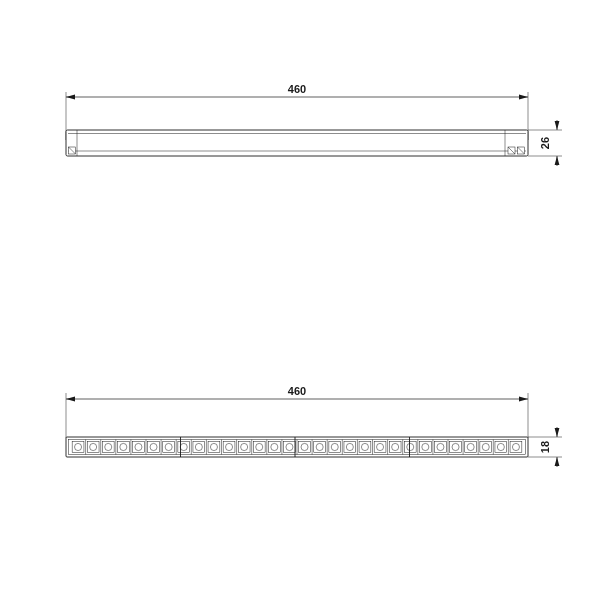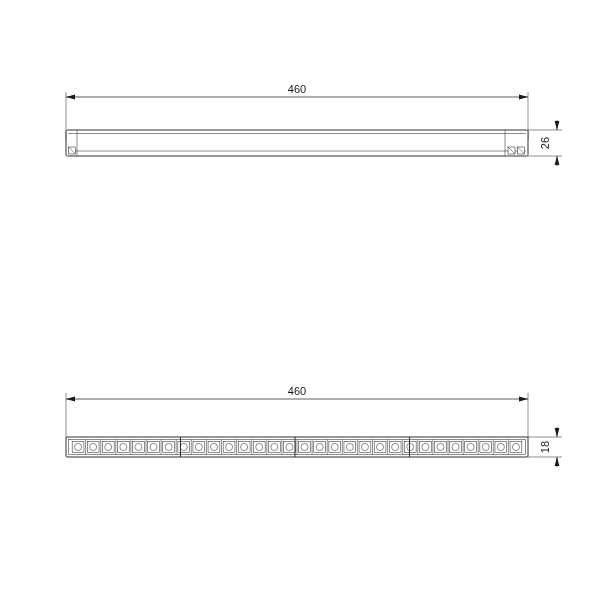--- a/index.html
+++ b/index.html
@@ -11,20 +11,21 @@
     width: 600px;
     height: 600px;
     font-family: "Liberation Sans", sans-serif;
     color: #1a1a1a;
     overflow: hidden;
   }
   #stage {
     position: relative;
     width: 600px;
     height: 600px;
+    font-weight: bold;
   }
   svg.drawing {
     position: absolute;
     left: 0;
     top: 0;
     width: 600px;
     height: 600px;
     display: block;
   }
   .dim-text {

